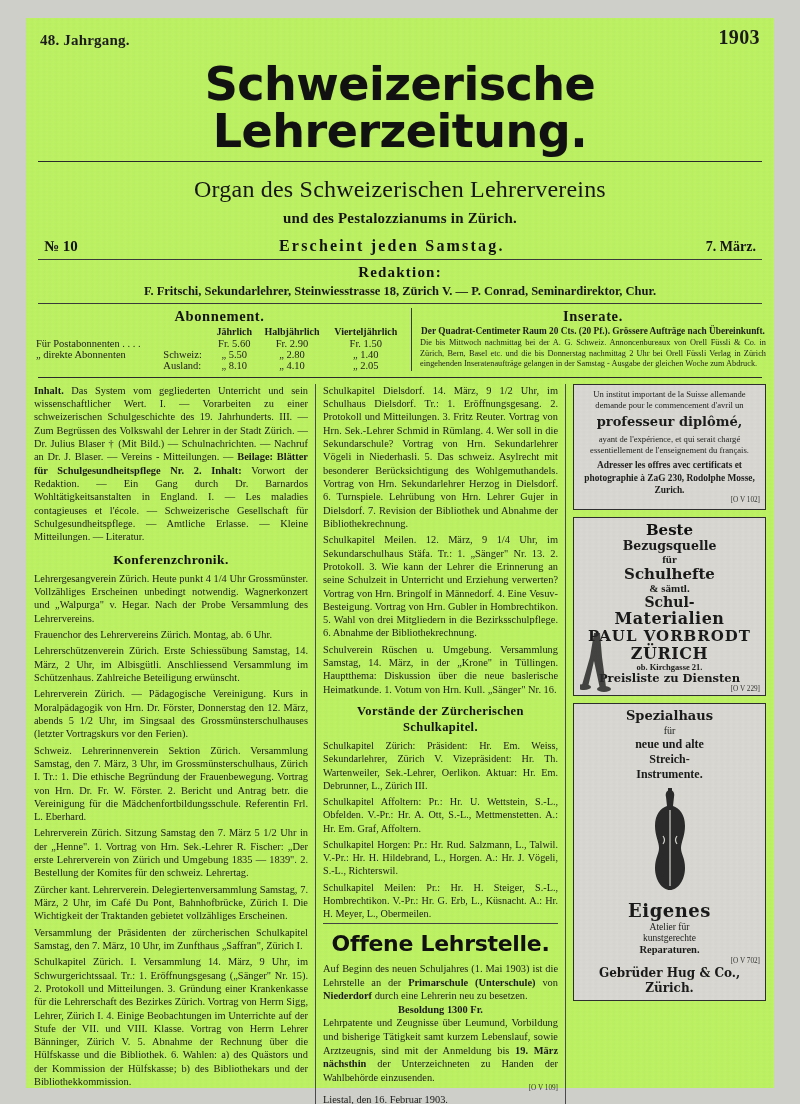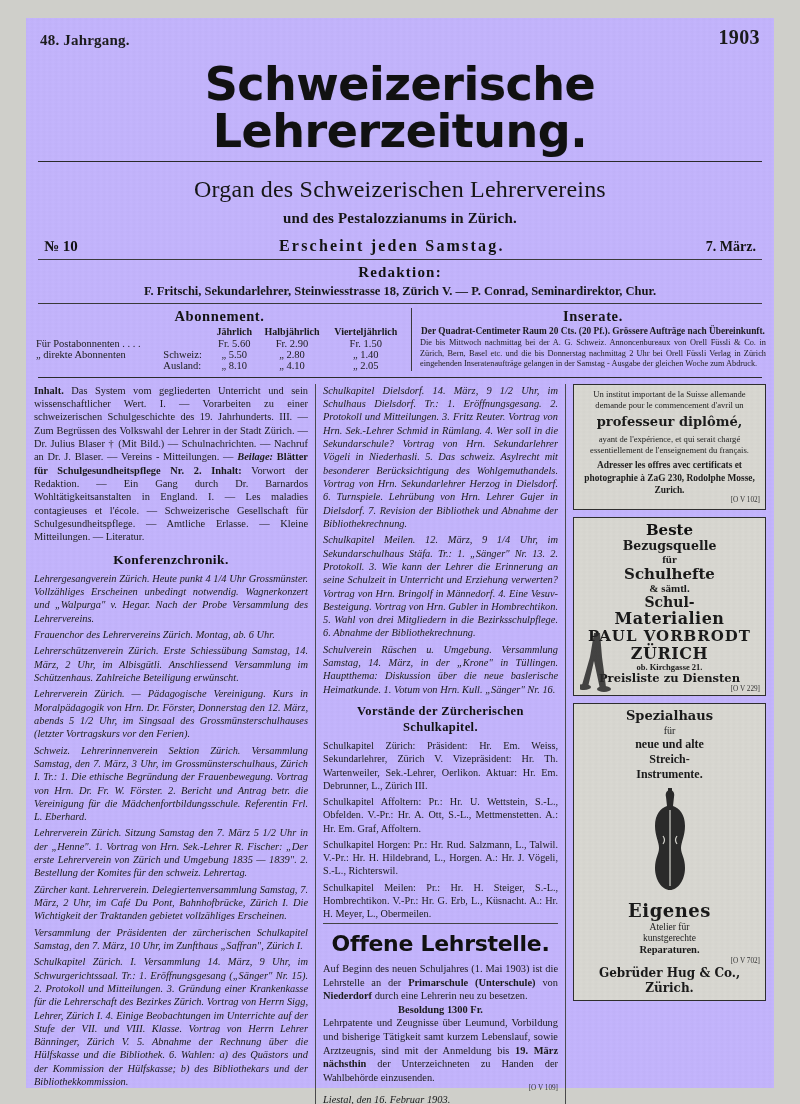--- a/index.html
+++ b/index.html
@@ -17,21 +17,21 @@
     position: relative;
     overflow: hidden;
     box-sizing: border-box;
   }
   .paper {
     position: absolute;
     left: 26px;
     top: 18px;
     width: 748px;
     height: 1070px;
-    background: #c4b5fd;
+    background: #bef264;
     box-sizing: border-box;
   }
   
   .paper::before {
     content: "";
     position: absolute;
     inset: 0;
     background:
       repeating-linear-gradient(0deg, rgba(0,0,0,0.012) 0px, rgba(0,0,0,0) 2px, rgba(0,0,0,0.012) 4px),
       repeating-linear-gradient(90deg, rgba(0,0,0,0.010) 0px, rgba(0,0,0,0) 3px, rgba(0,0,0,0.010) 6px);
@@ -179,21 +179,21 @@
     font-size: 10.4px;
     line-height: 1.28;
     color: #1a1a1a;
     text-align: justify;
   }
   .col1 { width: 282px; padding-right: 7px; border-right: 1px solid #4a4a4a; }
   .col2 { width: 250px; padding: 0 7px; border-right: 1px solid #4a4a4a; }
   .col3 { flex: 1; padding-left: 7px; }
 
   .col p { margin: 0 0 3px 0; }
-  .it { font-style: italic; }
+  .it { }
   .bd { font-weight: bold; }
 
   .colhead {
     text-align: center;
     font-weight: bold;
     font-size: 13.5px;
     letter-spacing: .4px;
     margin: 7px 0 4px 0;
     color: #111;
   }

